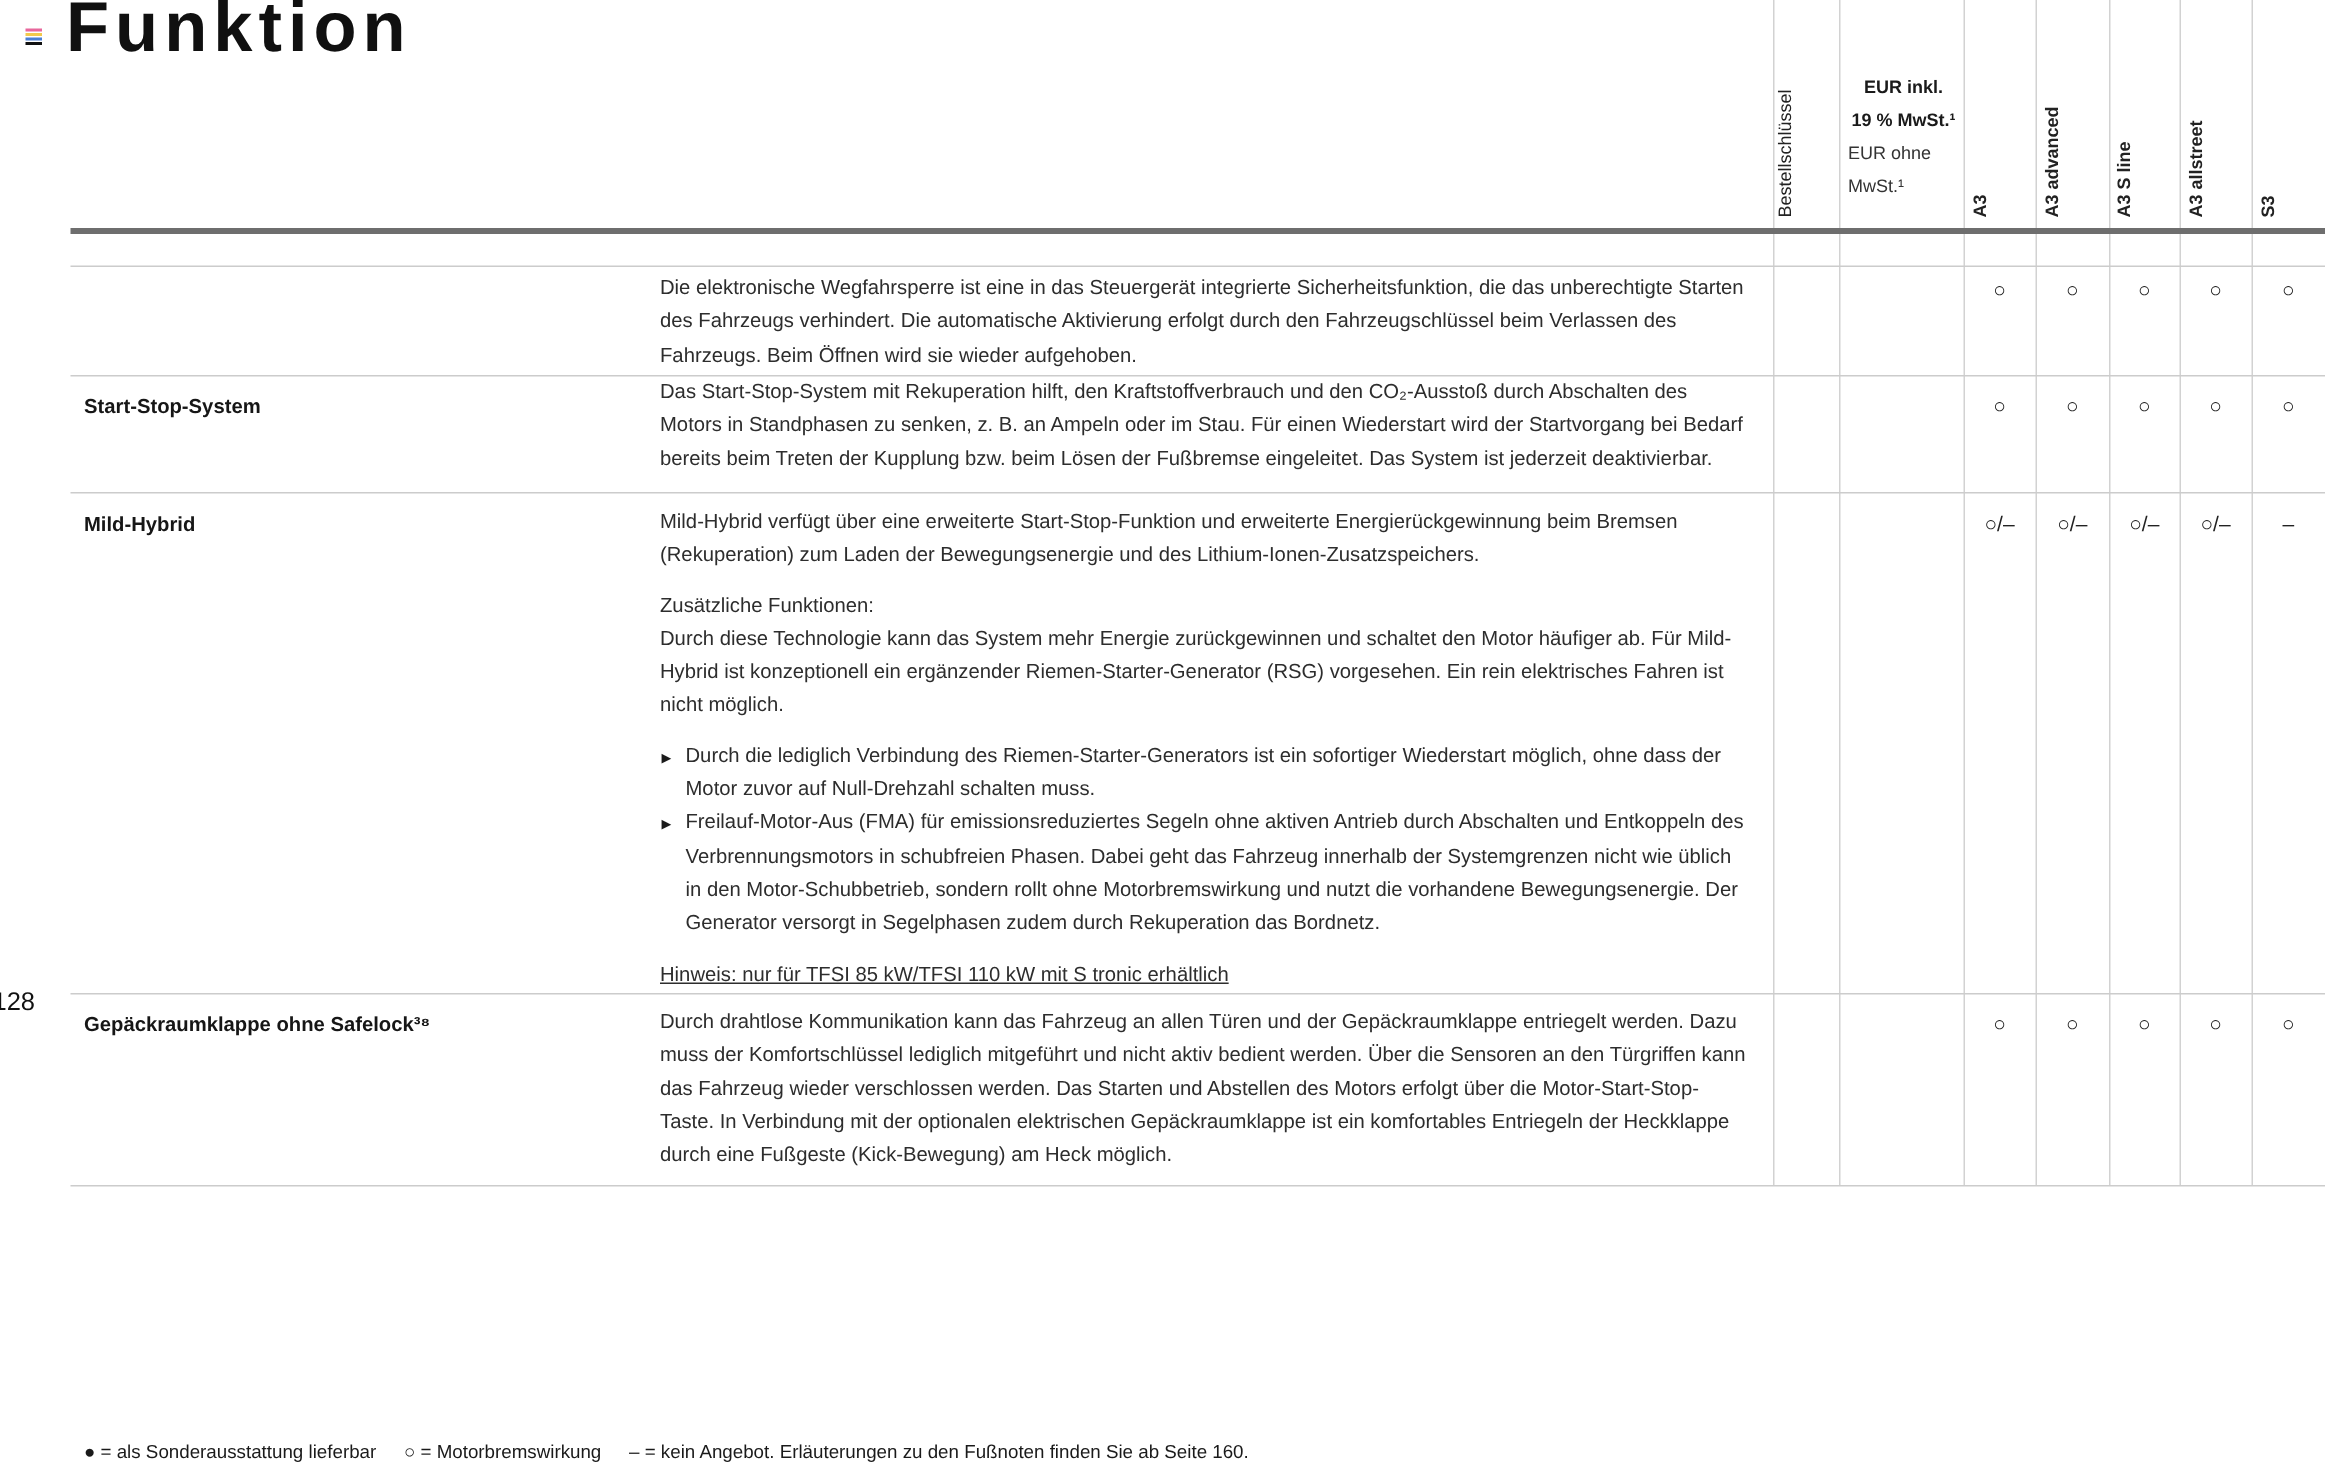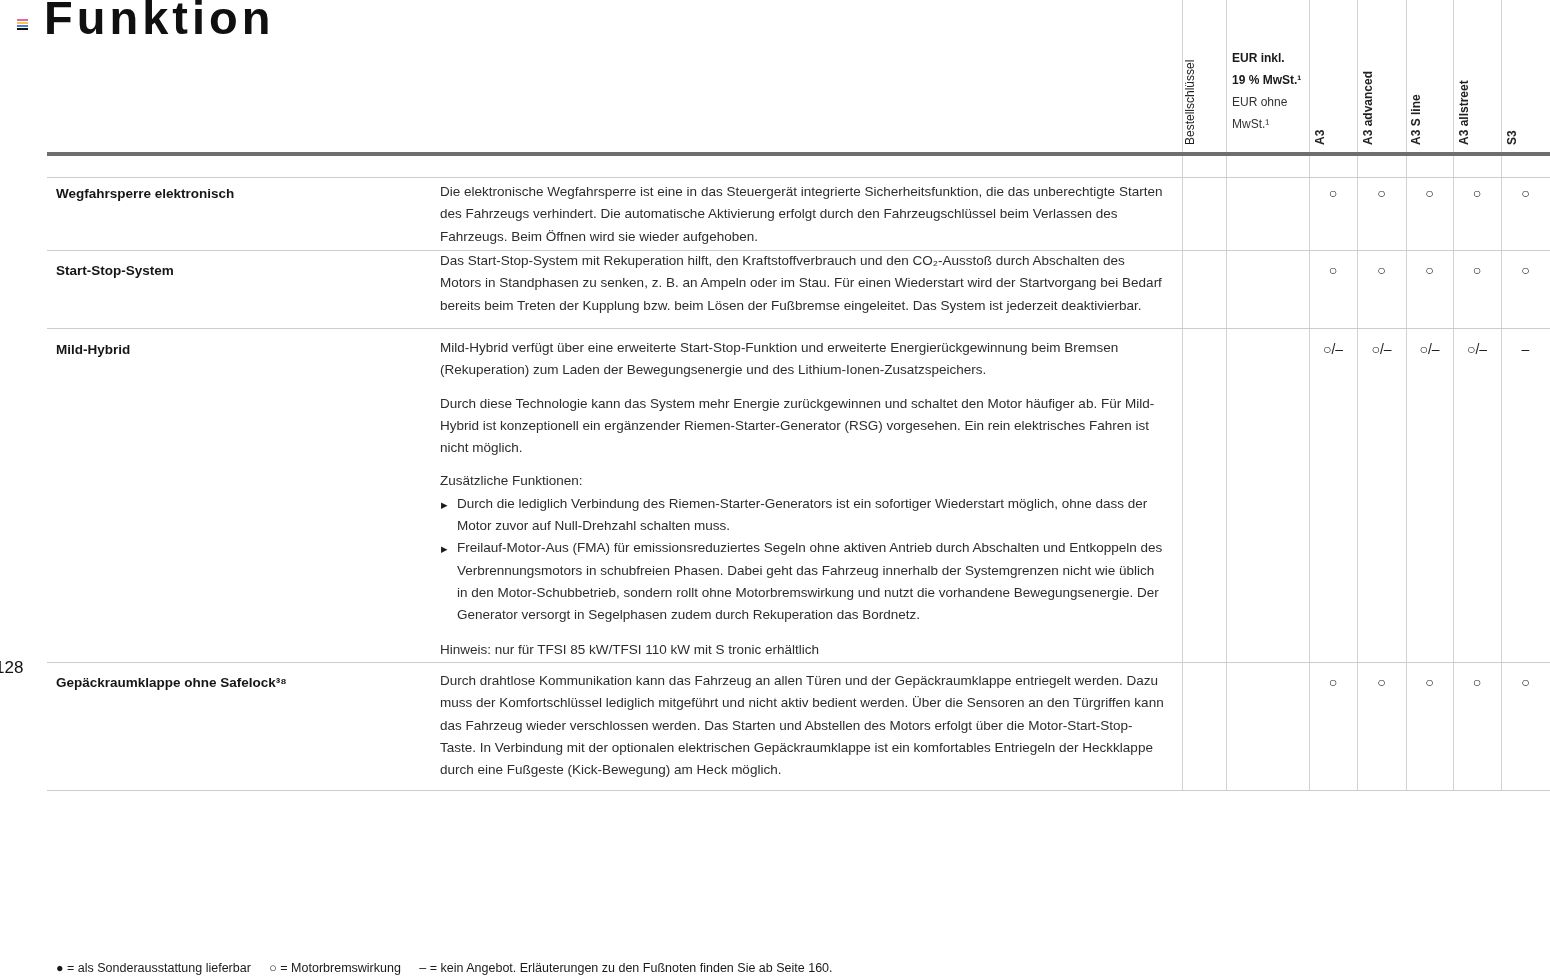--- a/index.html
+++ b/index.html
@@ -27,36 +27,36 @@
   
   .vlabel{
     position:absolute;height:14px;line-height:14px;
     font-size:12px;white-space:nowrap;
     transform:rotate(-90deg);transform-origin:0 100%;
     color:#222;
   }
   .vlabel.bold{font-weight:700;}
   
   .price-block{position:absolute;left:1232px;top:47px;width:74px;font-size:12px;line-height:22px;color:#333;}
-  .price-block .b{font-weight:700;color:#1a1a1a;}
+  .price-block .b{font-weight:700;color:#1a1a1a;text-align:center;}
   
   .row-label{
     position:absolute;left:56px;width:370px;
     font-size:13.5px;font-weight:700;color:#161616;line-height:22px;
   }
   .row-desc{
     position:absolute;left:440px;width:728px;
     font-size:13.5px;line-height:22.3px;color:#2d2d2d;
   }
   .row-desc p{margin:0 0 11px 0;}
   .row-desc p:last-child{margin-bottom:0;}
   .blist{margin:0;padding:0;list-style:none;}
   .blist li{position:relative;padding-left:17px;margin:0;}
   .blist .bullet{position:absolute;left:1px;top:1px;font-size:8.5px;color:#1a1a1a;}
-  .note{margin-top:12px !important;}
+  .note{margin-top:12px !important;text-decoration:underline;}
   
   .marker{
     position:absolute;height:22px;line-height:22px;
     text-align:center;font-size:14px;color:#222;white-space:nowrap;
   }
   
   .page-number{position:absolute;left:-5px;top:658px;font-size:17px;color:#111;}
   
   .footer{position:absolute;left:56px;top:961px;font-size:12.5px;color:#1a1a1a;white-space:nowrap;}
   .footer .seg{margin-right:15px;}
@@ -99,21 +99,20 @@
   </div>
 
   <div class="thick-rule"></div>
 
   <div class="hline" style="top:177px"></div>
   <div class="hline" style="top:250px"></div>
   <div class="hline" style="top:328px"></div>
   <div class="hline" style="top:662px"></div>
   <div class="hline" style="top:790px"></div>
 
-  <div class="row-label" style="top:183px">Wegfahrsperre elektronisch</div>
   <div class="row-desc" style="top:181px">
     <p>Die elektronische Wegfahrsperre ist eine in das Steuergerät integrierte Sicherheitsfunktion, die das unberechtigte Starten des Fahrzeugs verhindert. Die automatische Aktivierung erfolgt durch den Fahrzeugschlüssel beim Verlassen des Fahrzeugs. Beim Öffnen wird sie wieder aufgehoben.</p>
   </div>
   <div class="marker" style="left:1309px;top:182px;width:48px">○</div>
   <div class="marker" style="left:1357px;top:182px;width:49px">○</div>
   <div class="marker" style="left:1406px;top:182px;width:47px">○</div>
   <div class="marker" style="left:1453px;top:182px;width:48px">○</div>
   <div class="marker" style="left:1501px;top:182px;width:49px">○</div>
 
   <div class="row-label" style="top:260px">Start-Stop-System</div>
@@ -122,22 +121,22 @@
   </div>
   <div class="marker" style="left:1309px;top:259px;width:48px">○</div>
   <div class="marker" style="left:1357px;top:259px;width:49px">○</div>
   <div class="marker" style="left:1406px;top:259px;width:47px">○</div>
   <div class="marker" style="left:1453px;top:259px;width:48px">○</div>
   <div class="marker" style="left:1501px;top:259px;width:49px">○</div>
 
   <div class="row-label" style="top:339px">Mild-Hybrid</div>
   <div class="row-desc" style="top:337px">
     <p>Mild-Hybrid verfügt über eine erweiterte Start-Stop-Funktion und erweiterte Energierückgewinnung beim Bremsen (Rekuperation) zum Laden der Bewegungsenergie und des Lithium-Ionen-Zusatzspeichers.</p>
+    <p style="margin-bottom:0">Zusätzliche Funktionen:</p>
     <p>Durch diese Technologie kann das System mehr Energie zurückgewinnen und schaltet den Motor häufiger ab. Für Mild-Hybrid ist konzeptionell ein ergänzender Riemen-Starter-Generator (RSG) vorgesehen. Ein rein elektrisches Fahren ist nicht möglich.</p>
-    <p style="margin-bottom:0">Zusätzliche Funktionen:</p>
     <ul class="blist">
       <li>
         <span class="bullet">▶</span>
         <span>Durch die lediglich Verbindung des Riemen-Starter-Generators ist ein sofortiger Wiederstart möglich, ohne dass der Motor zuvor auf Null-Drehzahl schalten muss.</span>
       </li>
       <li>
         <span class="bullet">▶</span>
         <span>Freilauf-Motor-Aus (FMA) für emissionsreduziertes Segeln ohne aktiven Antrieb durch Abschalten und Entkoppeln des Verbrennungsmotors in schubfreien Phasen. Dabei geht das Fahrzeug innerhalb der Systemgrenzen nicht wie üblich in den Motor-Schubbetrieb, sondern rollt ohne Motorbremswirkung und nutzt die vorhandene Bewegungsenergie. Der Generator versorgt in Segelphasen zudem durch Rekuperation das Bordnetz.</span>
       </li>
     </ul>

